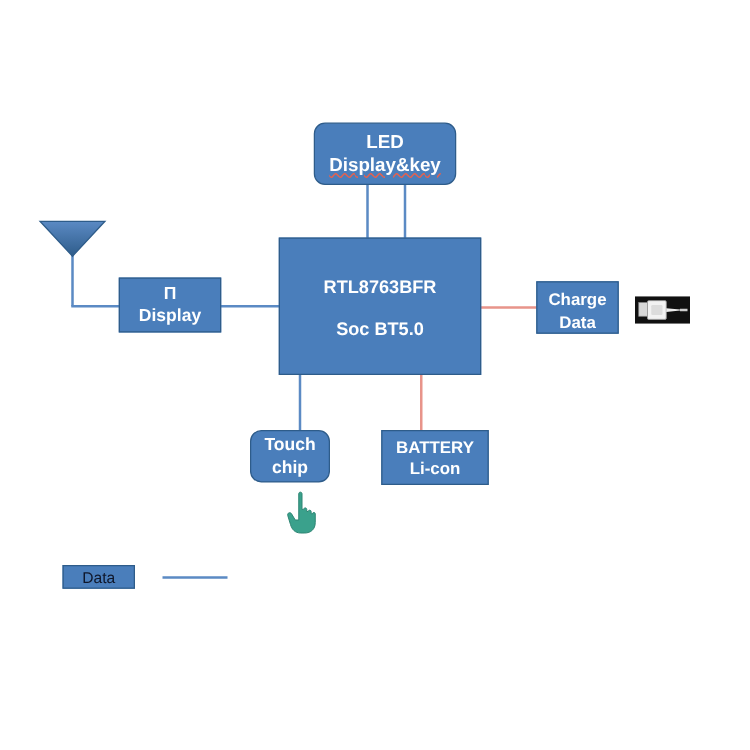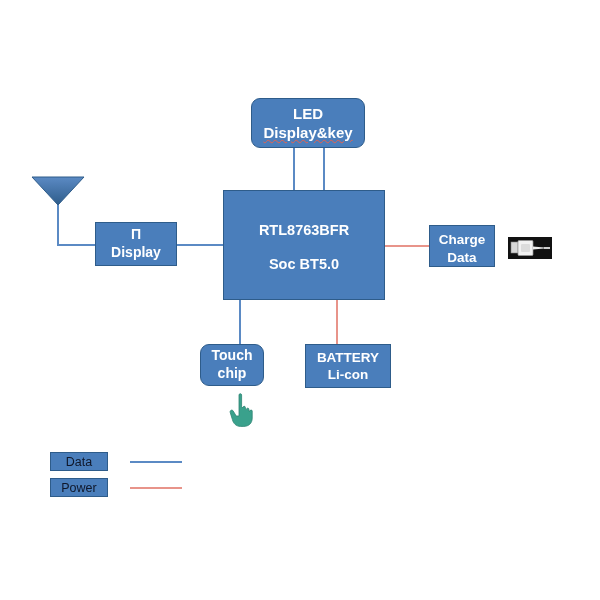--- a/index.html
+++ b/index.html
@@ -237,20 +237,16 @@
     </svg>
   </div>
 
   <div id="legend">
 
     <div class="legend-row">
       <div class="legend-chip">Data</div>
       <div class="legend-line data"></div>
     </div>
 
-    <div class="legend-row">
-      <div class="legend-chip">Power</div>
-      <div class="legend-line power"></div>
-    </div>
 
   </div>
 
 </div>
 
 </body></html>

